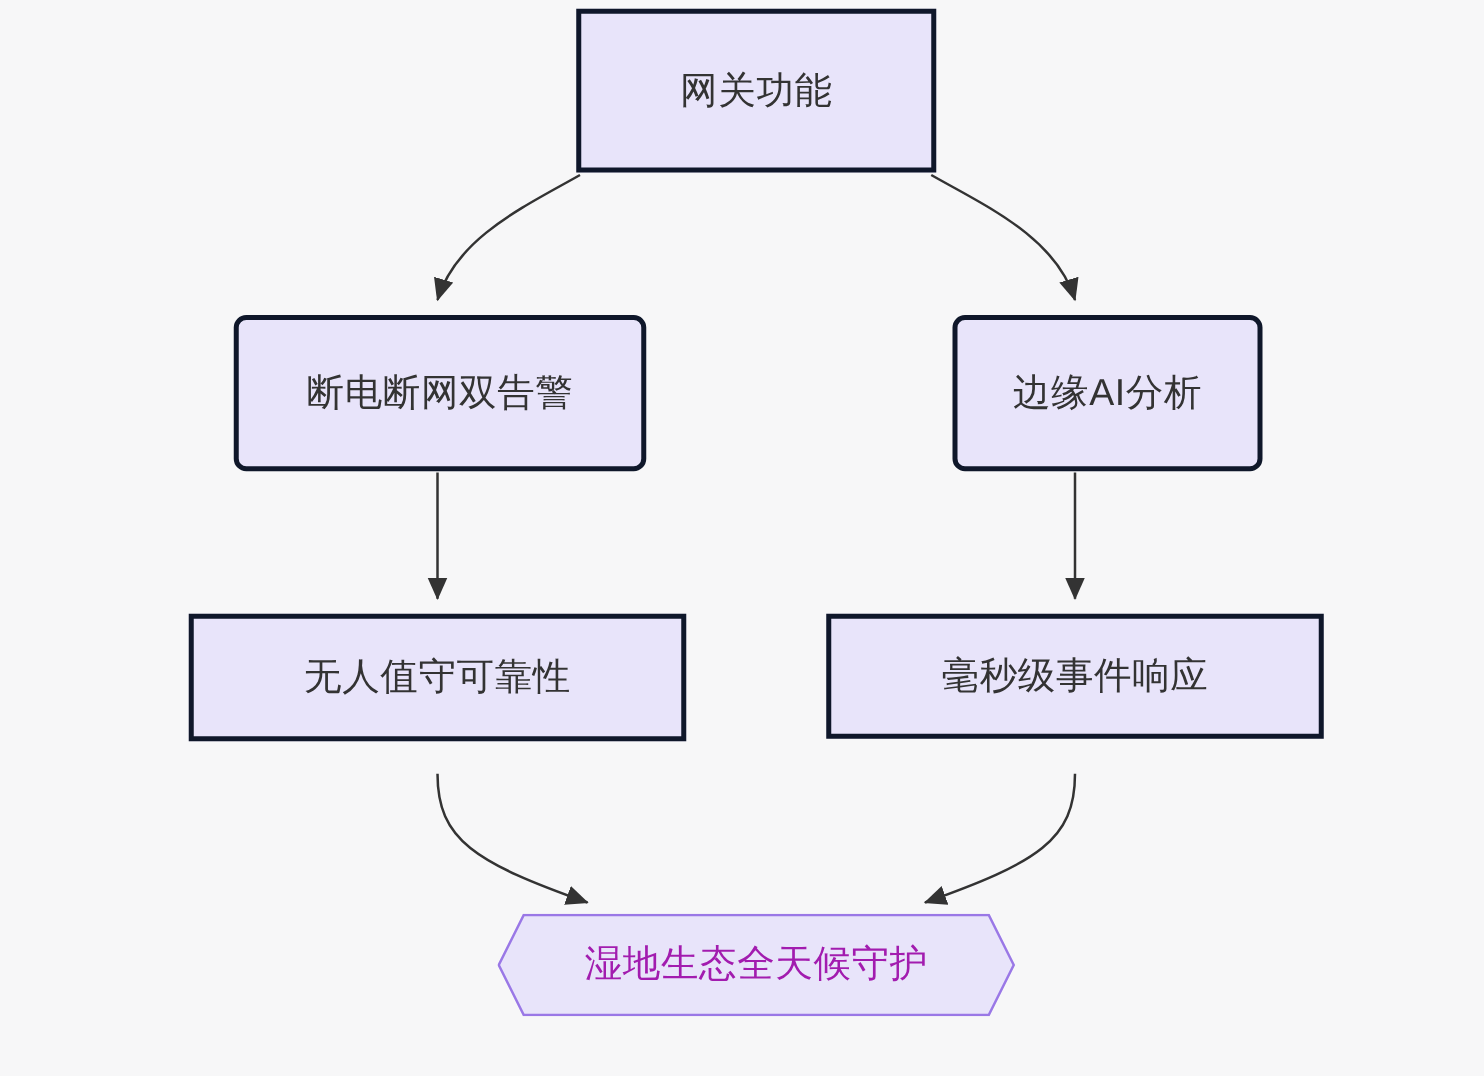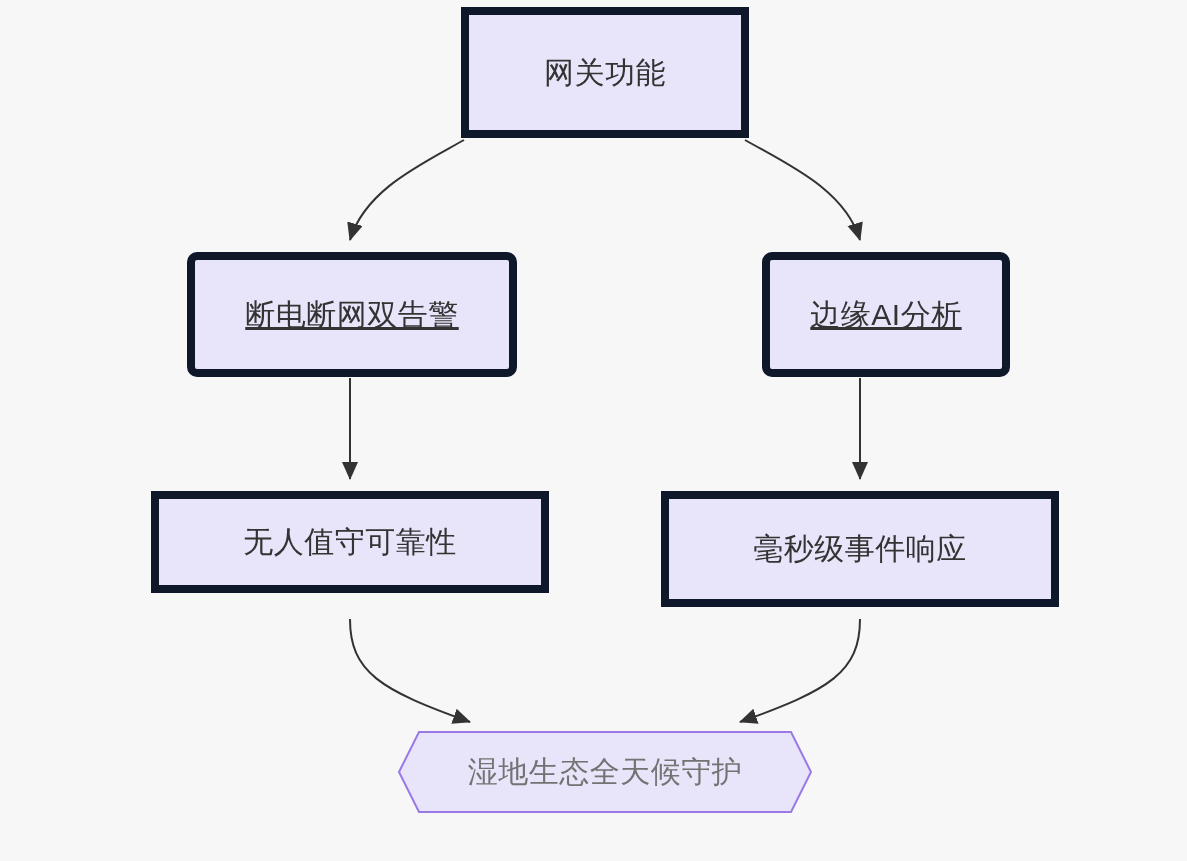--- a/index.html
+++ b/index.html
@@ -26,57 +26,56 @@
     height: 861px;
     pointer-events: none;
   }
   .node {
     position: absolute;
     box-sizing: border-box;
     display: flex;
     align-items: center;
     justify-content: center;
     background: #e8e4fa;
-    border: 8px solid #0f172a;
+    border: 4px solid #0f172a;
     color: #333333;
     font-size: 30px;
     line-height: 1.2;
     white-space: nowrap;
     letter-spacing: 0.5px;
   }
   .node.rect {
     border-radius: 0;
   }
   .node.rounded {
     border-radius: 10px;
-    text-decoration: underline;
   }
   .node.hexagon {
     background: transparent;
     border: none;
   }
   .hex-svg {
     position: absolute;
     left: 0;
     top: 0;
   }
   .hex-label {
     position: relative;
     z-index: 2;
-    color: #737373;
+    color: #a21caf;
     font-size: 30px;
     letter-spacing: 0.5px;
   }
 
   
   #node-gateway        { left: 461px; top: 7px;   width: 288px; height: 131px; }
   #node-dual-alarm     { left: 187px; top: 252px; width: 330px; height: 125px; }
   #node-edge-ai        { left: 737px; top: 252px; width: 248px; height: 125px; margin-left: 25px; }
   #node-reliability    { left: 151px; top: 491px; width: 398px; height: 102px; }
-  #node-ms-response    { left: 661px; top: 491px; width: 398px; height: 116px; align-items: center; }
+  #node-ms-response    { left: 661px; top: 491px; width: 398px; height: 100px; align-items: center; }
   #node-wetland-guard  { left: 398px; top: 731px; width: 414px; height: 82px; }
 </style>
 </head>
 <body>
 
 <div id="flowchart-root">
 
   <svg class="edge-layer" width="1187" height="861" viewBox="0 0 1187 861" xmlns="http://www.w3.org/2000/svg">
     <defs>
       <marker id="arrowhead" markerWidth="10" markerHeight="10" refX="8.5" refY="4" orient="auto" markerUnits="strokeWidth">

